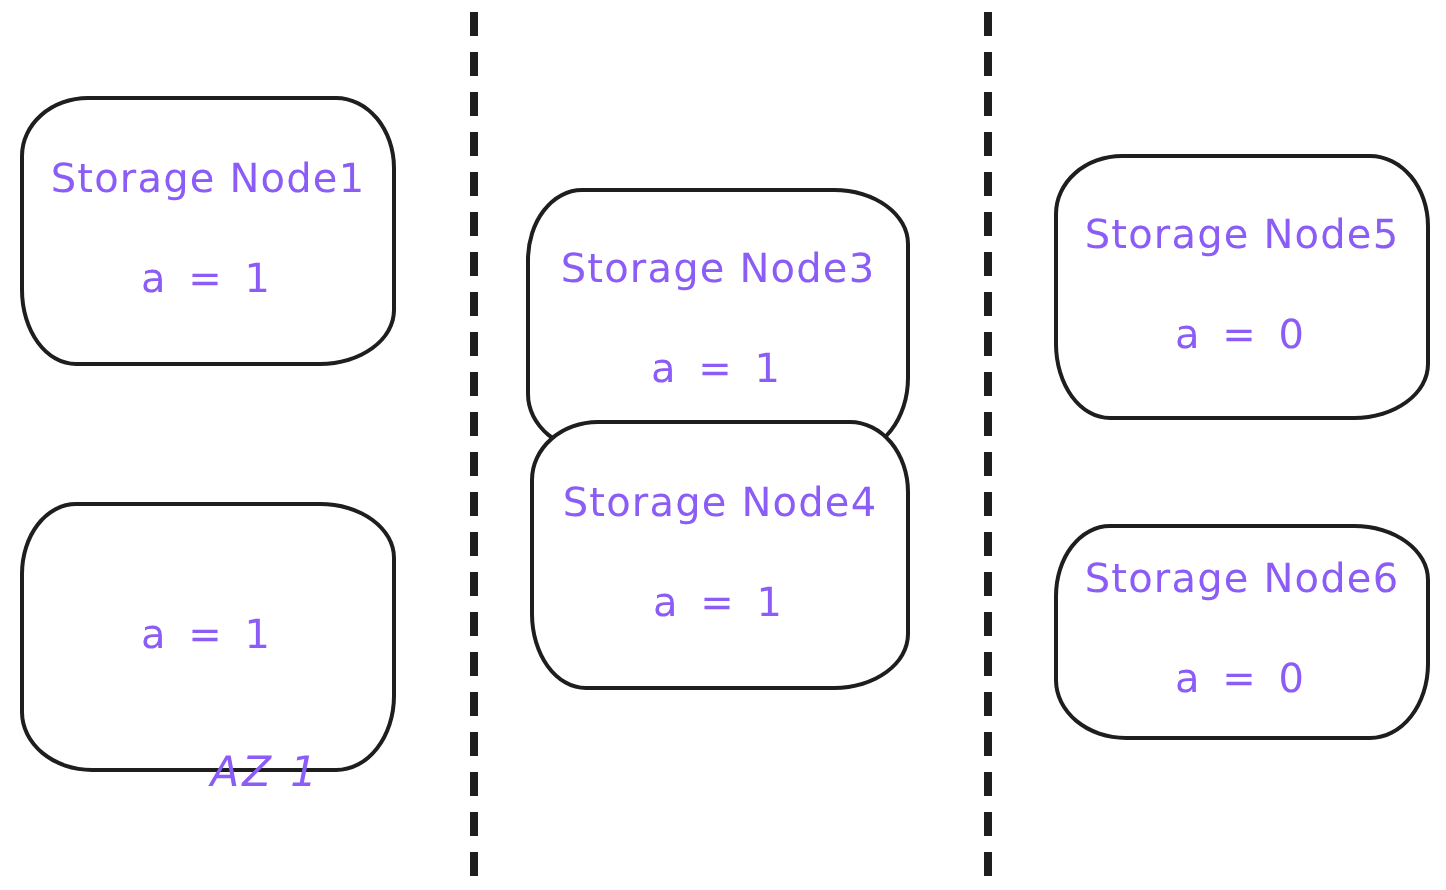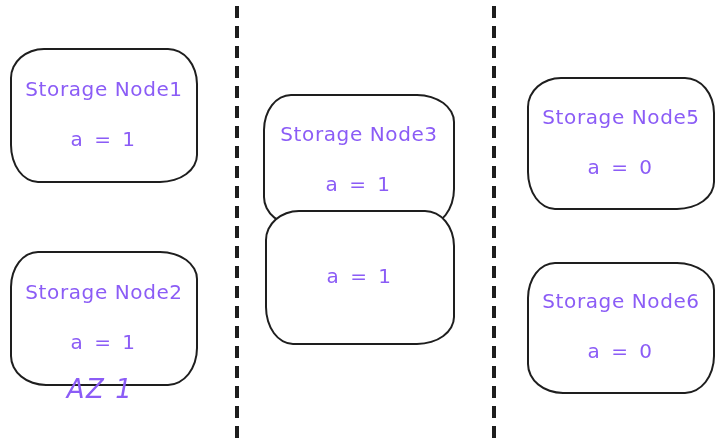--- a/index.html
+++ b/index.html
@@ -56,29 +56,29 @@
     font-size: 20px;
     letter-spacing: 2.5px;
     white-space: nowrap;
   }
 
   .n1 { left: 10px;  top: 48px;  width: 188px; height: 135px; }
   .n2 { left: 10px;  top: 207px; width: 188px; height: 135px; }
   .n3 { left: 263px; top: 50px;  width: 192px; height: 133px; }
   .n4 { left: 265px; top: 210px; width: 190px; height: 135px; }
   .n5 { left: 527px; top: 45px;  width: 188px; height: 133px; margin-top: 32px; }
-  .n6 { left: 527px; top: 218px; width: 188px; height: 132px; }
+  .n6 { left: 527px; top: 218px; width: 188px; height: 108px; }
 
   
   .az-label {
     position: absolute;
     top: 374px;
     width: 120px;
-    text-align: center;
-    font-size: 26px;
+    text-align: right;
+    font-size: 21px;
     letter-spacing: 1.5px;
     font-style: italic; 
     white-space: nowrap;
   }
   .az1 { left: 40px;  }
   .az2 { left: 303px; }
   .az3 { left: 551px; }
 </style>
 </head>
 <body>
@@ -86,29 +86,29 @@
 <div class="canvas">
 
   <div class="divider d1"></div>
   <div class="divider d2"></div>
 
   <div class="node n1 r-a">
     <div class="title">Storage Node1</div>
     <div class="value">a = 1</div>
   </div>
   <div class="node n2 r-b">
-    <div class="title">Storage Node2</div>
     <div class="value">a = 1</div>
   </div>
 
   <div class="node n3 r-b">
     <div class="title">Storage Node3</div>
     <div class="value">a = 1</div>
   </div>
   <div class="node n4 r-a">
+    <div class="title">Storage Node4</div>
     <div class="value">a = 1</div>
   </div>
 
   <div class="node n5 r-a">
     <div class="title">Storage Node5</div>
     <div class="value">a = 0</div>
   </div>
   <div class="node n6 r-b">
     <div class="title">Storage Node6</div>
     <div class="value">a = 0</div>

